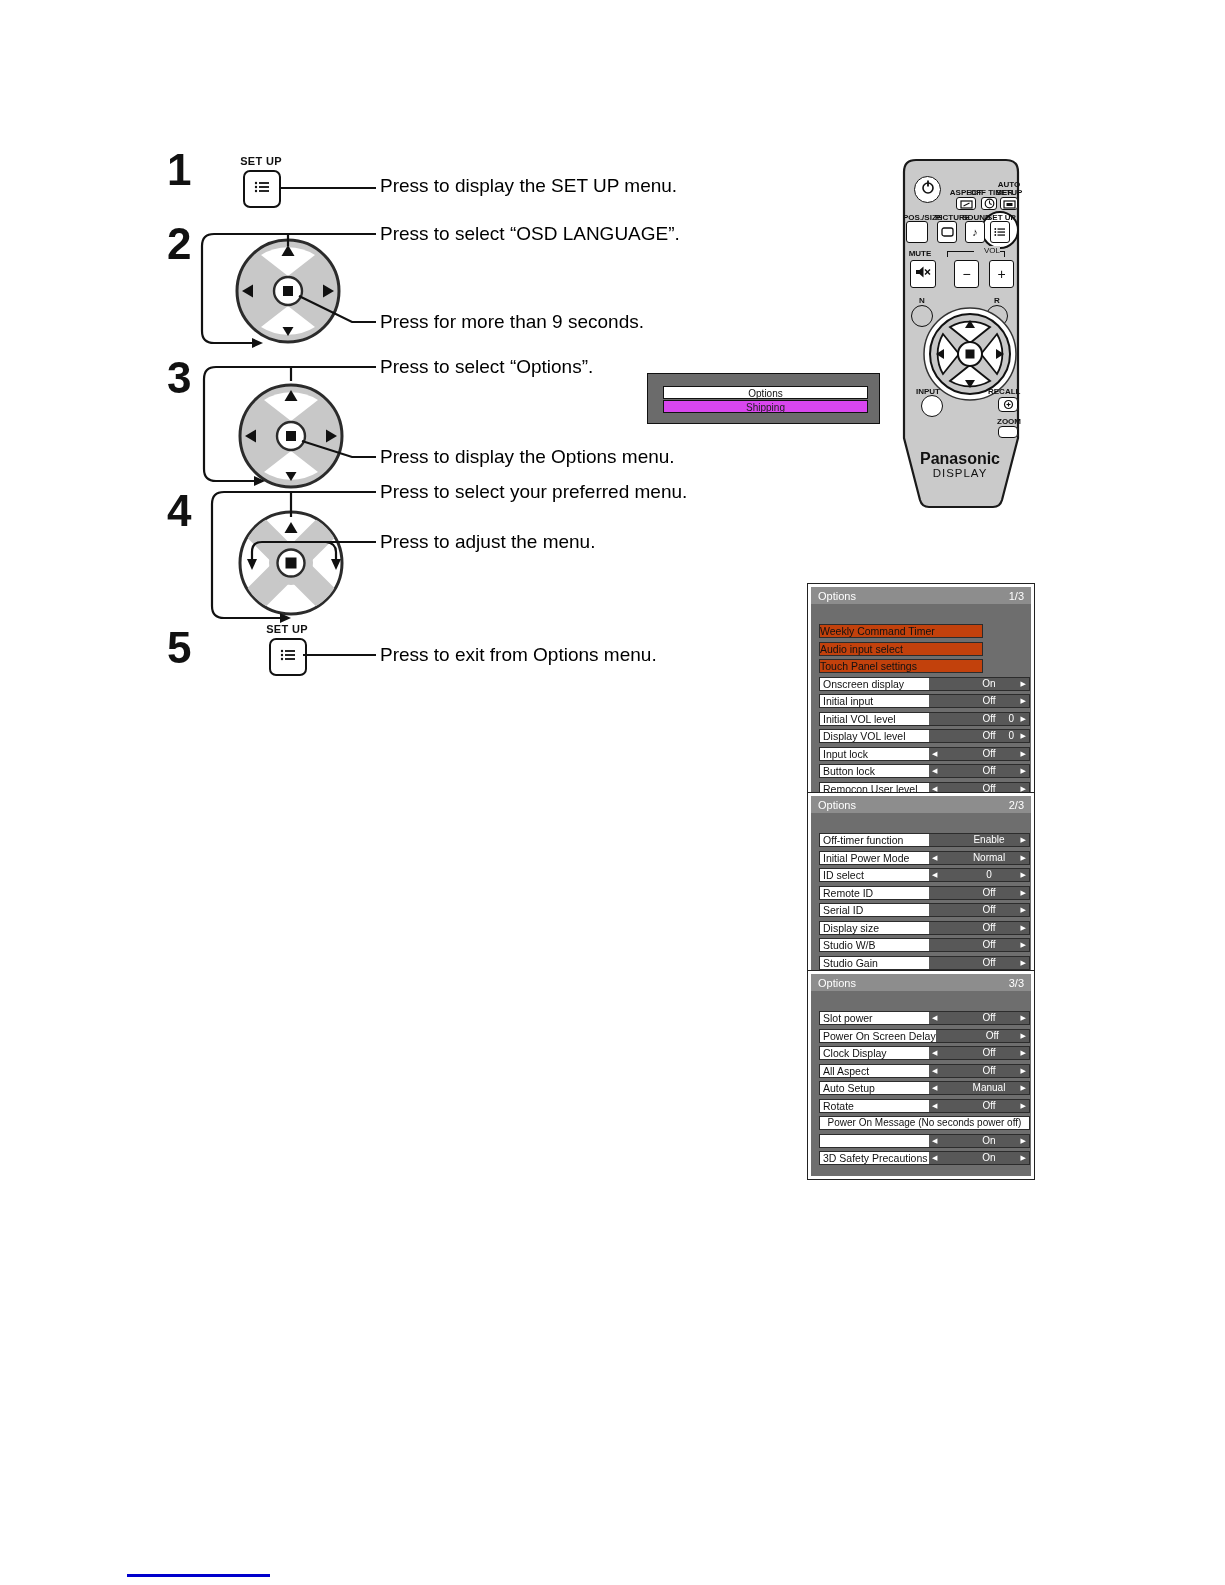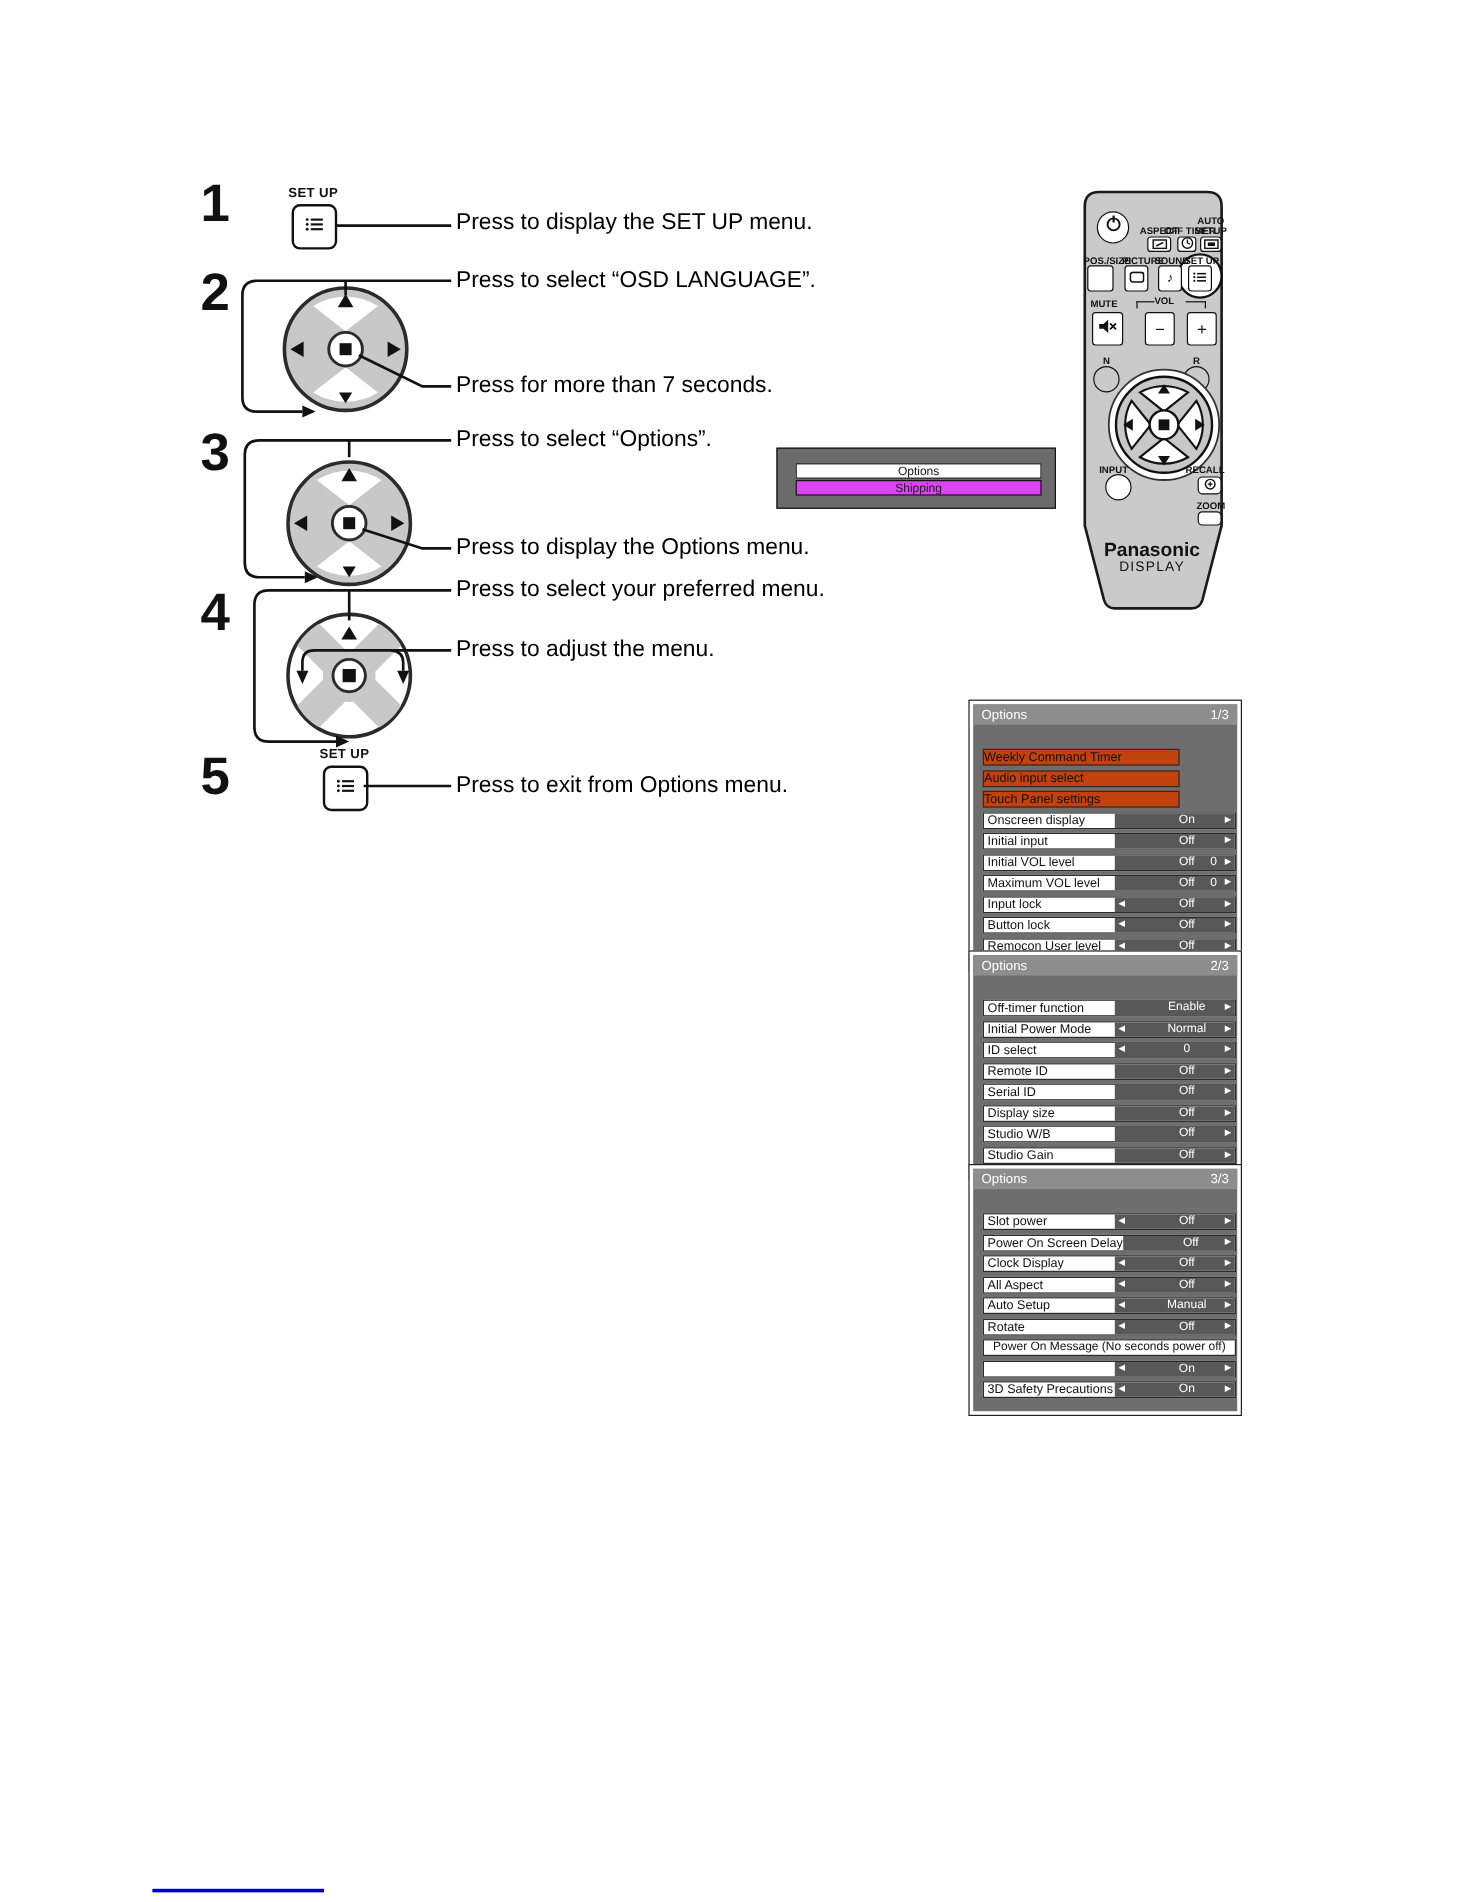--- a/index.html
+++ b/index.html
@@ -16,21 +16,21 @@
   
   .remote{position:absolute;left:890px;top:150px;width:140px;height:370px;}
   .rlabel{position:absolute;font-size:8px;font-weight:bold;text-align:center;white-space:nowrap;color:#111;}
   .rbtn{position:absolute;background:#fff;border:1.6px solid #111;border-radius:3px;
         display:flex;align-items:center;justify-content:center;box-sizing:border-box;}
   .rcirc{position:absolute;border:1.7px solid #111;border-radius:50%;background:transparent;box-sizing:border-box;}
   .rpower{position:absolute;width:27px;height:27px;border:1.8px solid #111;border-radius:50%;background:#fff;
           display:flex;align-items:center;justify-content:center;box-sizing:border-box;}
   .volbracket{position:absolute;left:57px;top:101px;width:58px;height:6px;box-sizing:border-box;
               border:1.6px solid #111;border-bottom:none;}
-  .vollab{position:absolute;left:72px;top:96px;width:26px;background:#cacaca;font-size:8px;font-weight:bold;text-align:left;}
+  .vollab{position:absolute;left:84px;top:96px;width:26px;background:#cacaca;font-size:8px;font-weight:normal;text-align:right;}
   .highlight-circle{position:absolute;left:91px;top:61px;width:38px;height:38px;border:2.6px solid #111;
                     border-radius:50%;background:#fff;box-sizing:border-box;}
   .brand{position:absolute;left:13px;width:114px;text-align:center;font-weight:bold;}
   
   .mini{position:absolute;left:647px;top:373px;width:231px;height:49px;background:#6b6b6b;border:1px solid #111;}
   .minibar{position:absolute;left:15px;width:205px;height:13px;border:1px solid #111;font-size:10px;
            line-height:13px;text-align:center;box-sizing:border-box;}
   .minibar.sel{top:12px;background:#fff;color:#111;}
   .minibar.uns{top:26px;background:#d946ef;color:#1c1c1c;}
   
@@ -112,21 +112,21 @@
         <rect x="5" y="2.1" width="10" height="1.8"></rect>
             <rect x="5" y="6.1" width="10" height="1.8"></rect>
             <rect x="5" y="10.1" width="10" height="1.8"></rect>
           </g>
       </svg>
     </span>
   </div>
 
   <div class="cap" style="left:380px;top:175px">Press to display the SET UP menu.</div>
   <div class="cap" style="left:380px;top:223px">Press to select “OSD LANGUAGE”.</div>
-  <div class="cap" style="left:380px;top:311px">Press for more than 7 seconds.</div>
+  <div class="cap" style="left:380px;top:311px">Press for more than 9 seconds.</div>
   <div class="cap" style="left:380px;top:356px">Press to select “Options”.</div>
   <div class="cap" style="left:380px;top:446px">Press to display the Options menu.</div>
   <div class="cap" style="left:380px;top:481px">Press to select your preferred menu.</div>
   <div class="cap" style="left:380px;top:531px">Press to adjust the menu.</div>
   <div class="cap" style="left:380px;top:644px">Press to exit from Options menu.</div>
 
   <svg class="abs" style="left:234px;top:237px" width="108" height="108" viewBox="-54 -54 108 108">
     <circle r="51" fill="#c8c8c8" stroke="#2b2b2b" stroke-width="3"></circle>
     <path d="M0 -15 L-27 -36 A51 51 0 0 1 27 -36 Z" fill="#fff"></path>
     <path d="M0 15 L-27 36 A51 51 0 0 0 27 36 Z" fill="#fff"></path>
@@ -341,21 +341,21 @@
       <div class="mrow">
         <span class="mlabel">Initial VOL level</span>
         <span class="mval">
             <i class="la"></i>
             <span>Off</span>
             <i class="v2">0</i>
             <i class="ra">▶</i>
           </span>
       </div>
       <div class="mrow">
-        <span class="mlabel">Maximum VOL level</span>
+        <span class="mlabel">Display VOL level</span>
         <span class="mval">
             <i class="la"></i>
             <span>Off</span>
             <i class="v2">0</i>
             <i class="ra">▶</i>
           </span>
       </div>
       <div class="mrow">
         <span class="mlabel">Input lock</span>
         <span class="mval">

